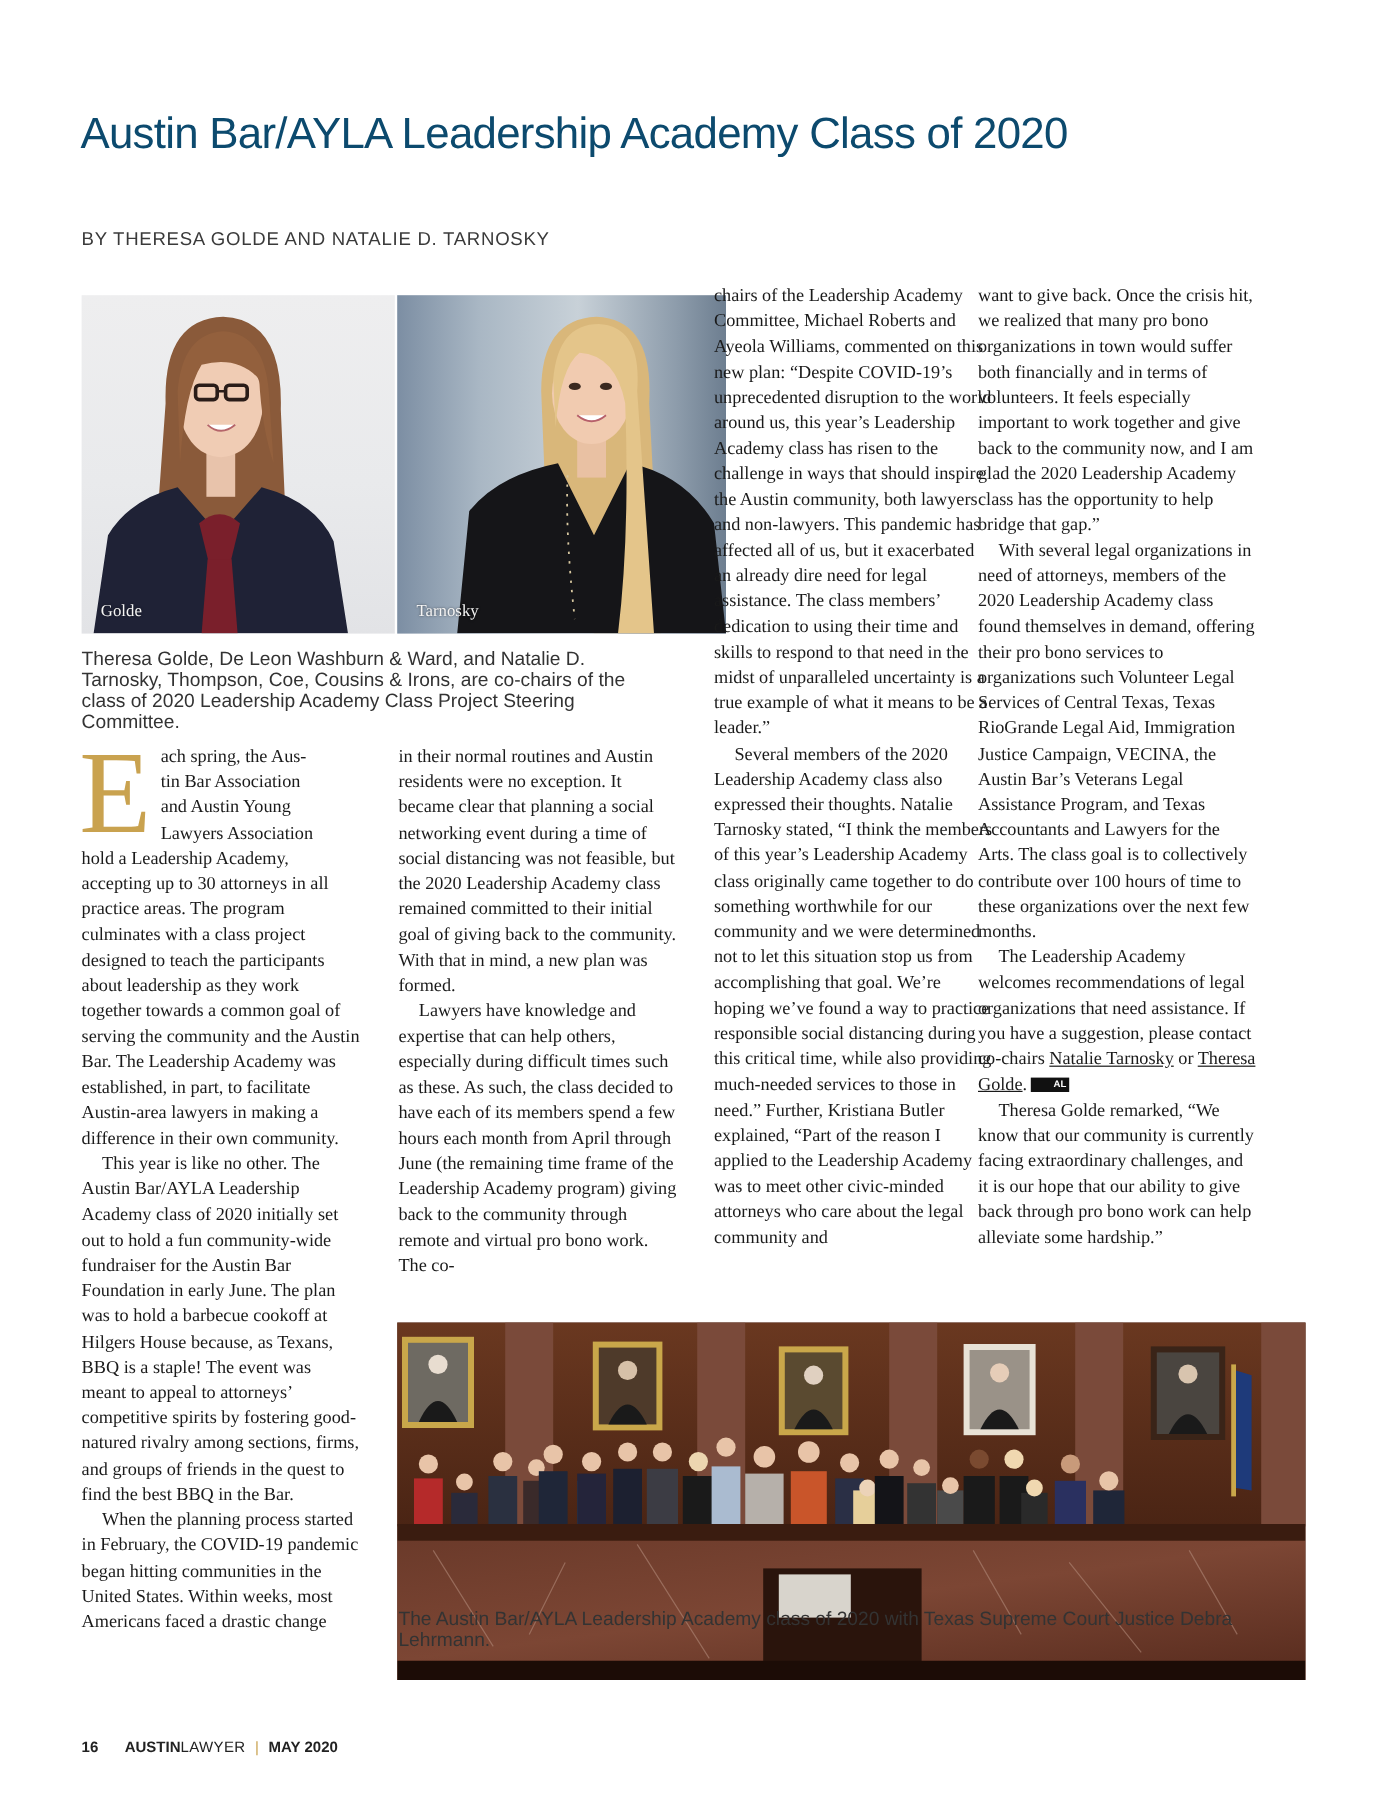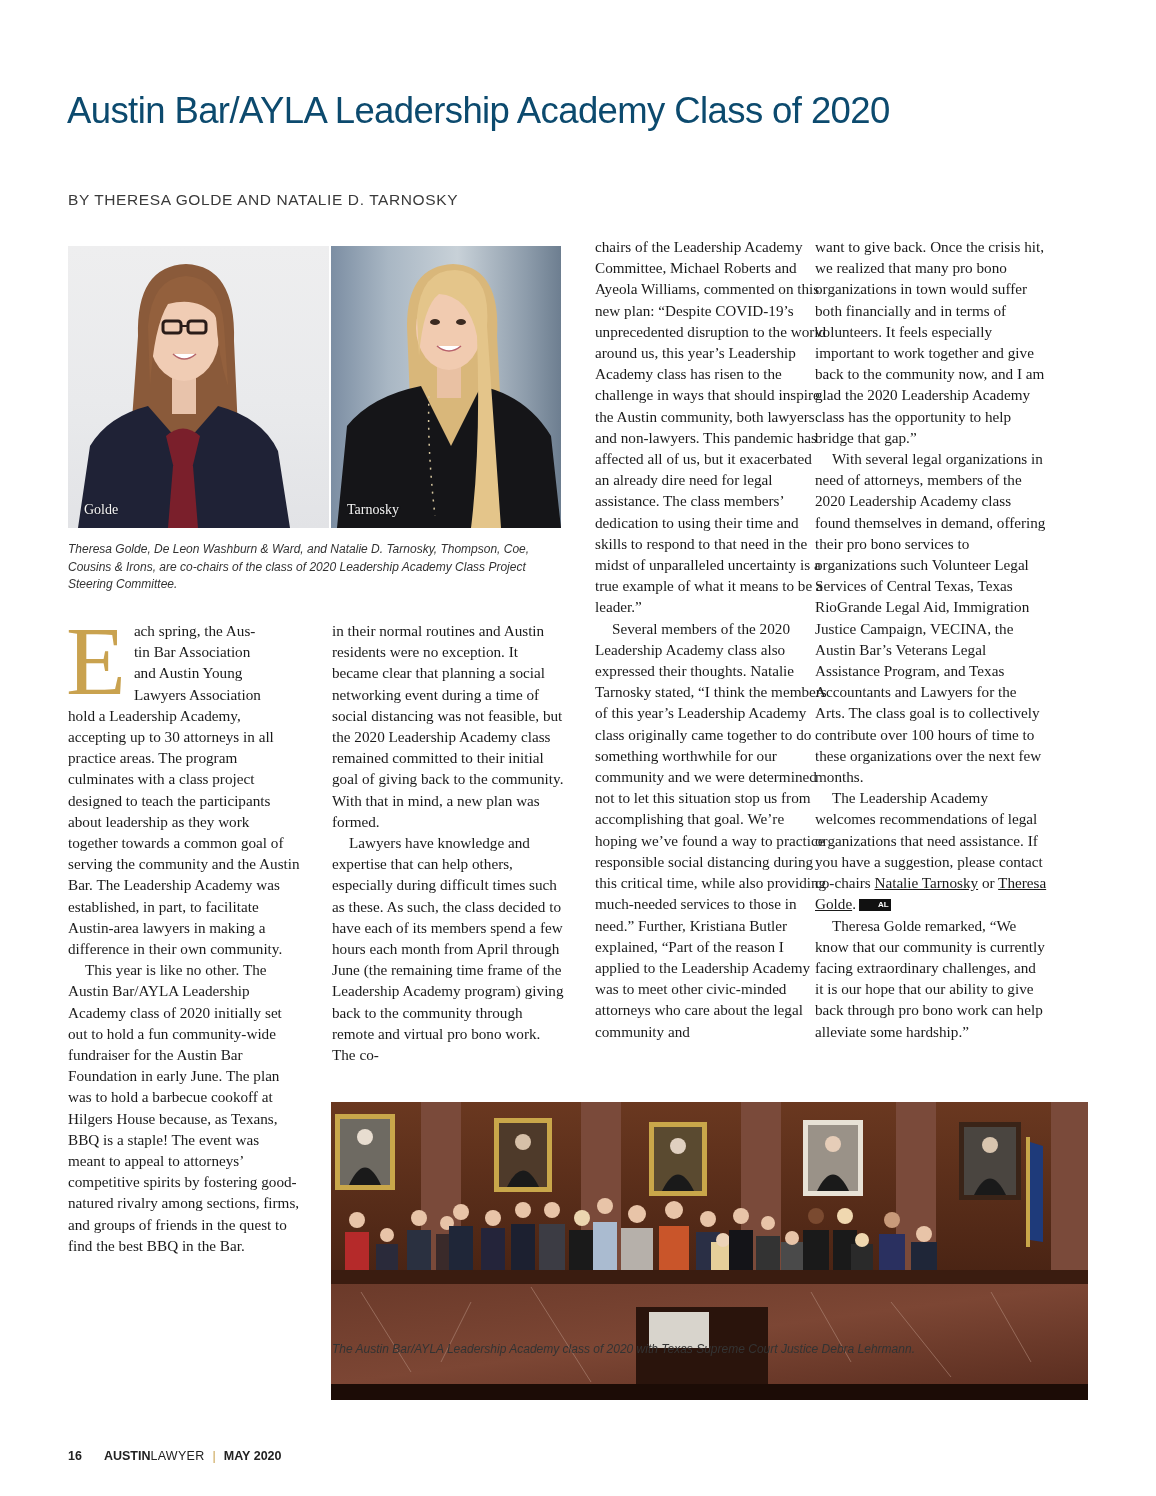--- a/index.html
+++ b/index.html
@@ -5,24 +5,24 @@
   html, body { margin:0; padding:0; background:#ffffff; }
   body { width:1156px; height:1496px; position:relative; overflow:hidden; color:#1a1a1a; }
   .sans { font-family:"Liberation Sans", "DejaVu Sans", sans-serif; }
   .serif { font-family:"Liberation Serif", "DejaVu Serif", serif; }
 
   .title { position:absolute; left:67px; top:88px; width:900px; font-size:36.5px; line-height:45px; font-weight:normal; color:#0c4a6e; letter-spacing:-0.6px; margin:0; }
   .byline { position:absolute; left:68px; top:191px; font-size:15.5px; letter-spacing:0.6px; color:#3a3a3a; }
 
   .photo { position:absolute; overflow:hidden; }
   .photo-golde { left:68px; top:246px; width:261px; height:282px; background:linear-gradient(180deg,#eeeeef 0%,#e9eaec 55%,#e2e3e6 100%); }
-  .photo-tarnosky { left:331px; top:246px; width:230px; height:282px; background:linear-gradient(90deg,#7c8ea3 0%,#a9b7c4 25%,#c8d1d8 55%,#8d9cab 85%,#6d7e90 100%); }
+  .photo-tarnosky { left:331px; top:246px; width:230px; height:282px; background:linear-gradient(90deg,#7c8ea3 0%,#a9b7c4 25%,#c8d1d8 55%,#8d9cab 85%,#6d7e90 100%);padding-left:44px; }
   .photo-label { position:absolute; bottom:10px; left:16px; font-size:14px; color:#f5f5f5; text-shadow:0 0 2px rgba(0,0,0,0.6); }
 
-  .caption { position:absolute; font-size:12px; line-height:17.5px; color:#333;font-style:italic; }
+  .caption { position:absolute; font-size:16px; line-height:17.5px; color:#333; }
   .caption-top { left:68px; top:541px; width:490px; }
   .caption-group { left:332px; top:1341px; width:760px; }
 
   .col { position:absolute; width:232px; font-size:15.2px; line-height:21.2px; color:#1a1a1a; text-align:left; }
   .col p { margin:0; }
   .col p.indent { text-indent:17px; }
   .col1 { left:68px; top:620px; }
   .col2 { left:332px; top:620px; }
   .col3 { left:595px; top:236px; }
   .col4 { left:815px; top:236px; }
@@ -96,20 +96,21 @@
   <span class="photo-label serif">Tarnosky</span>
 </div>
 
 <div class="caption caption-top sans">Theresa Golde, De Leon Washburn &amp; Ward, and Natalie D. Tarnosky, Thompson, Coe, Cousins &amp; Irons, are co-chairs of the class of 2020 Leadership Academy Class Project Steering Committee.</div>
 
 <div class="col col1 serif">
   <p>
     <span class="dropcap serif">E</span><span>ach spring, the Aus-</span><br><span>tin Bar Association</span><br><span>and Austin Young</span><br><span>Lawyers Association</span><br><span>hold a Leadership Academy, accepting up to 30 attorneys in all practice areas. The program culminates with a class project designed to teach the participants about leadership as they work together towards a common goal of serving the community and the Austin Bar. The Leadership Academy was established, in part, to facilitate Austin-area lawyers in making a difference in their own community.</span>
   </p>
   <p class="indent">This year is like no other. The Austin Bar/AYLA Leadership Academy class of 2020 initially set out to hold a fun community-wide fundraiser for the Austin Bar Foundation in early June. The plan was to hold a barbecue cookoff at Hilgers House because, as Texans, BBQ is a staple! The event was meant to appeal to attorneys’ competitive spirits by fostering good-natured rivalry among sections, firms, and groups of friends in the quest to find the best BBQ in the Bar.</p>
+  <p class="indent">When the planning process started in February, the COVID-19 pandemic began hitting communities in the United States. Within weeks, most Americans faced a drastic change</p>
 </div>
 
 <div class="col col2 serif">
   <p>in their normal routines and Austin residents were no exception. It became clear that planning a social networking event during a time of social distancing was not feasible, but the 2020 Leadership Academy class remained committed to their initial goal of giving back to the community. With that in mind, a new plan was formed.</p>
   <p class="indent">Lawyers have knowledge and expertise that can help others, especially during difficult times such as these. As such, the class decided to have each of its members spend a few hours each month from April through June (the remaining time frame of the Leadership Academy program) giving back to the community through remote and virtual pro bono work. The co-</p>
 </div>
 
 <div class="col col3 serif">
   <p>chairs of the Leadership Academy Committee, Michael Roberts and Ayeola Williams, commented on this new plan: “Despite COVID-19’s unprecedented disruption to the world around us, this year’s Leadership Academy class has risen to the challenge in ways that should inspire the Austin community, both lawyers and non-lawyers.  This pandemic has affected all of us, but it exacerbated an already dire need for legal assistance.  The class members’ dedication to using their time and skills to respond to that need in the midst of unparalleled uncertainty is a true example of what it means to be a leader.”</p>
   <p class="indent">Several members of the 2020 Leadership Academy class also expressed their thoughts. Natalie Tarnosky stated, “I think the members of this year’s Leadership Academy class originally came together to do something worthwhile for our community and we were determined not to let this situation stop us from accomplishing that goal. We’re hoping we’ve found a way to practice responsible social distancing during this critical time, while also providing much-needed services to those in need.” Further, Kristiana Butler explained, “Part of the reason I applied to the Leadership Academy was to meet other civic-minded attorneys who care about the legal community and</p>

